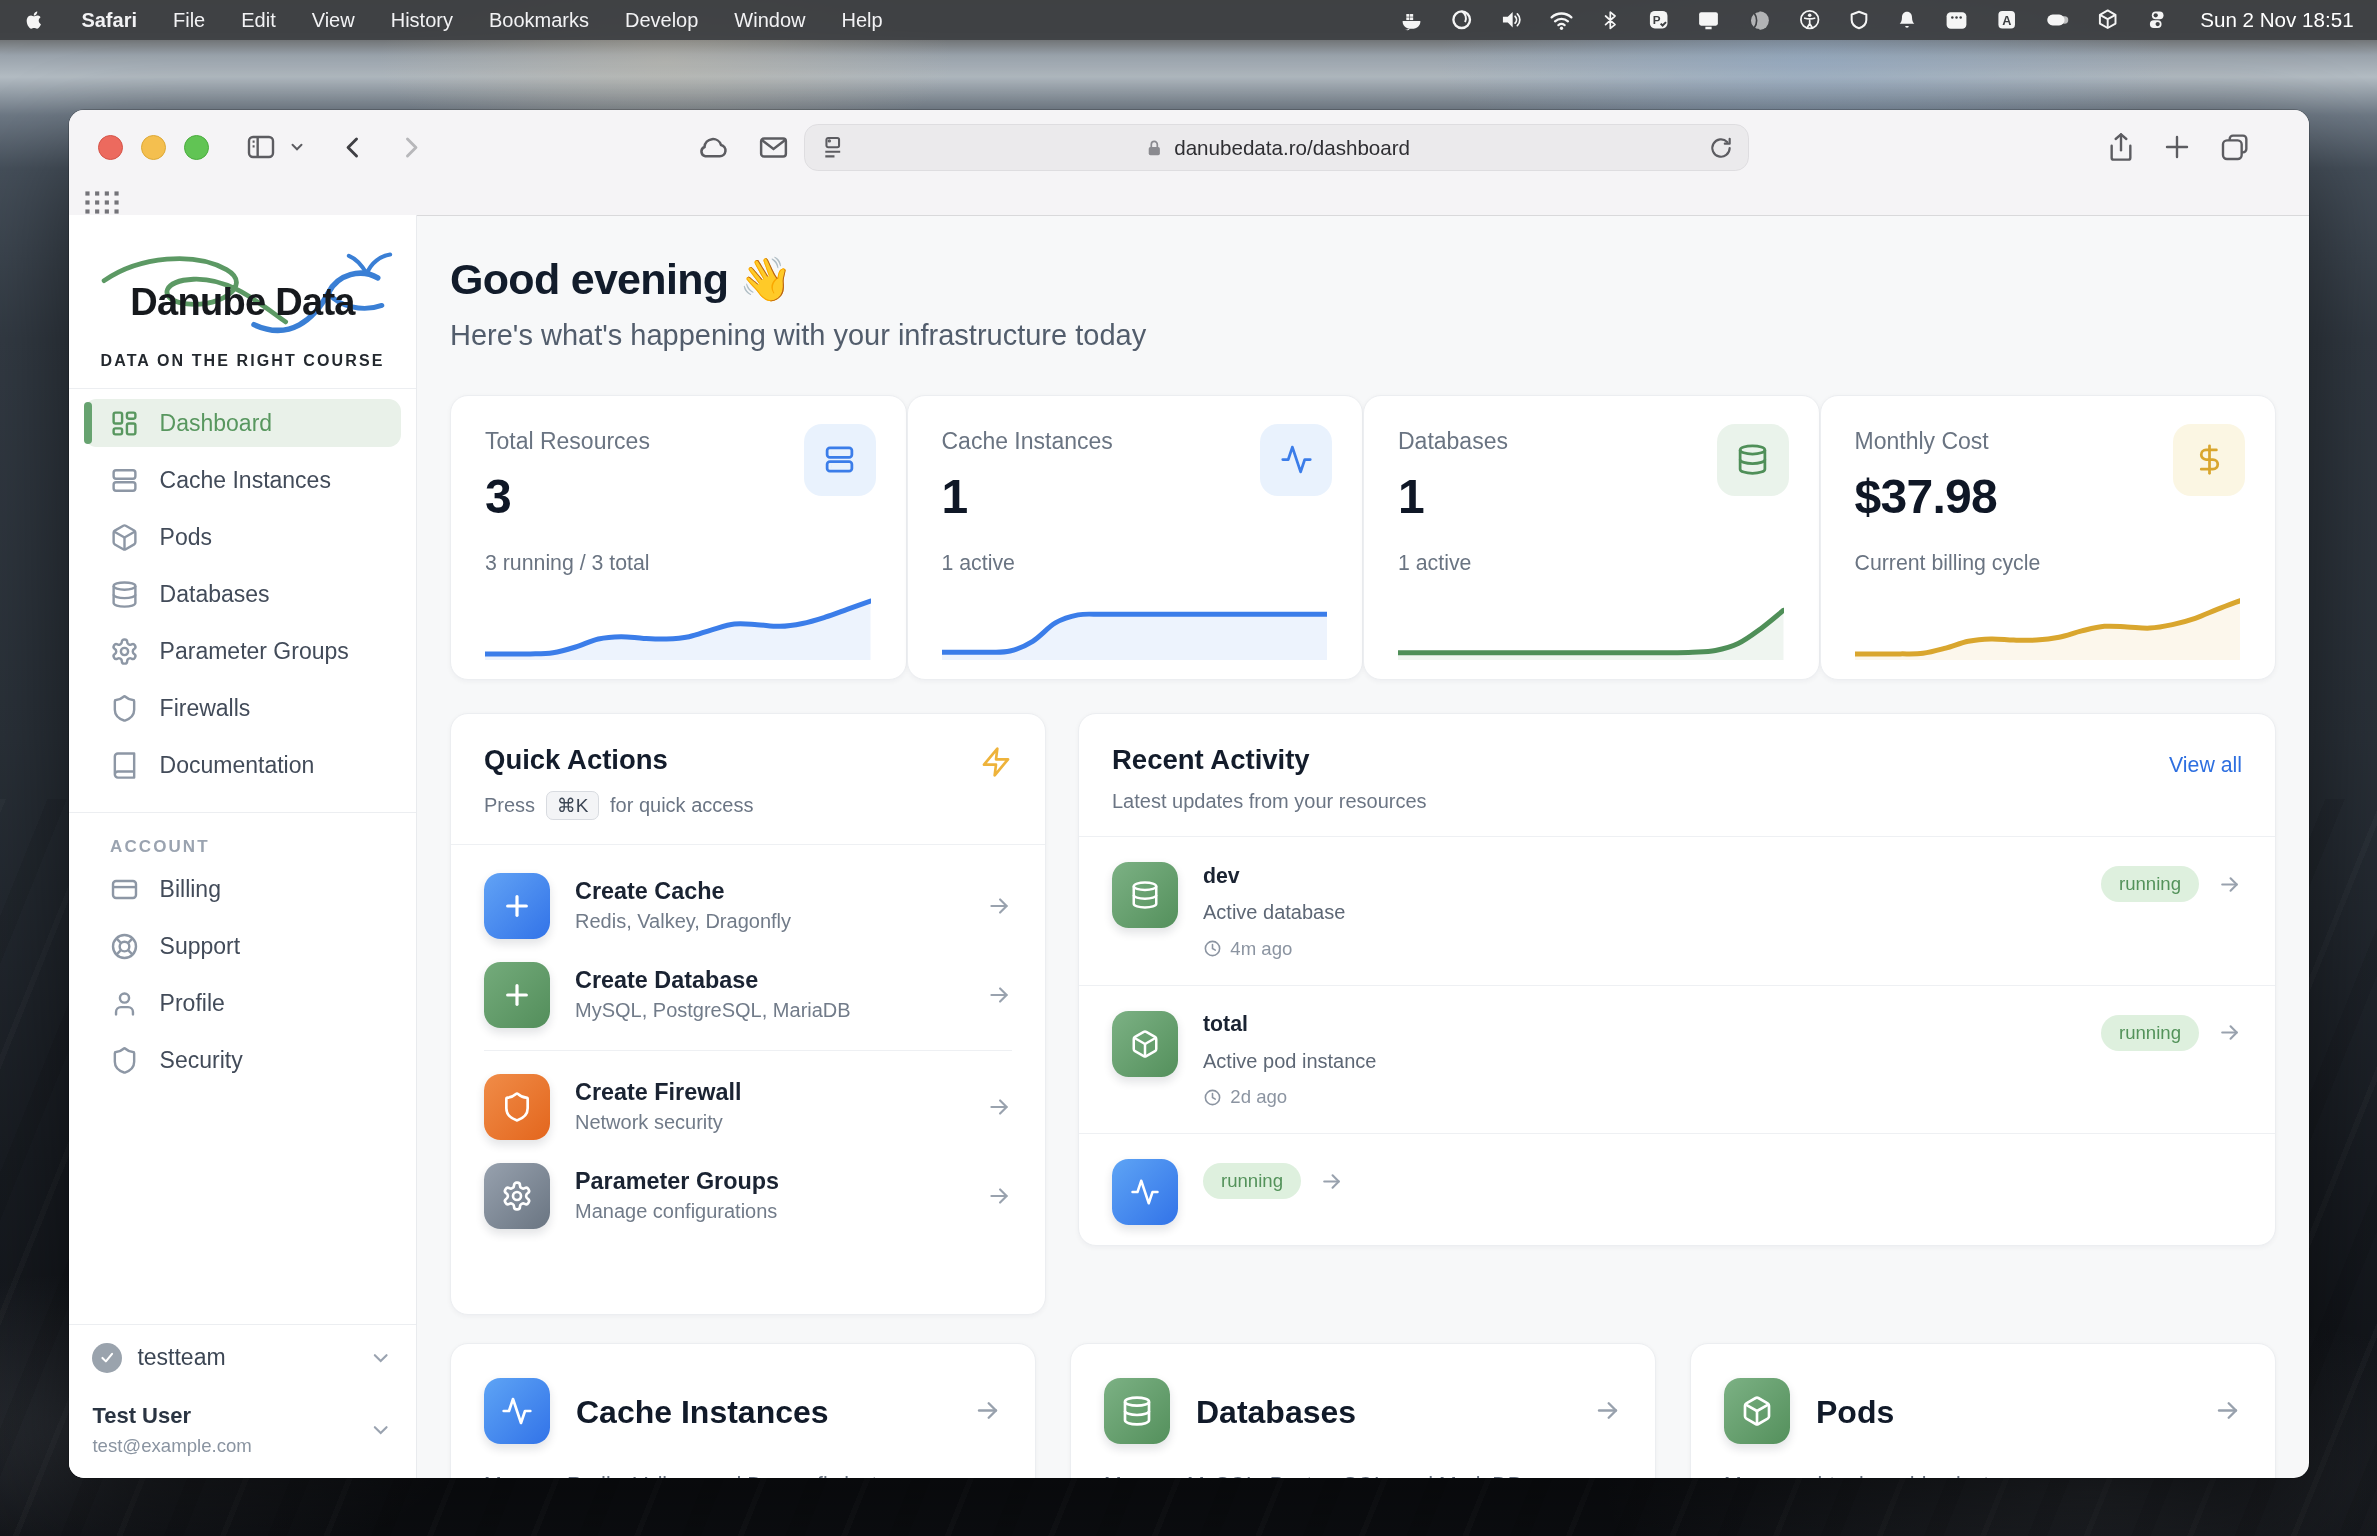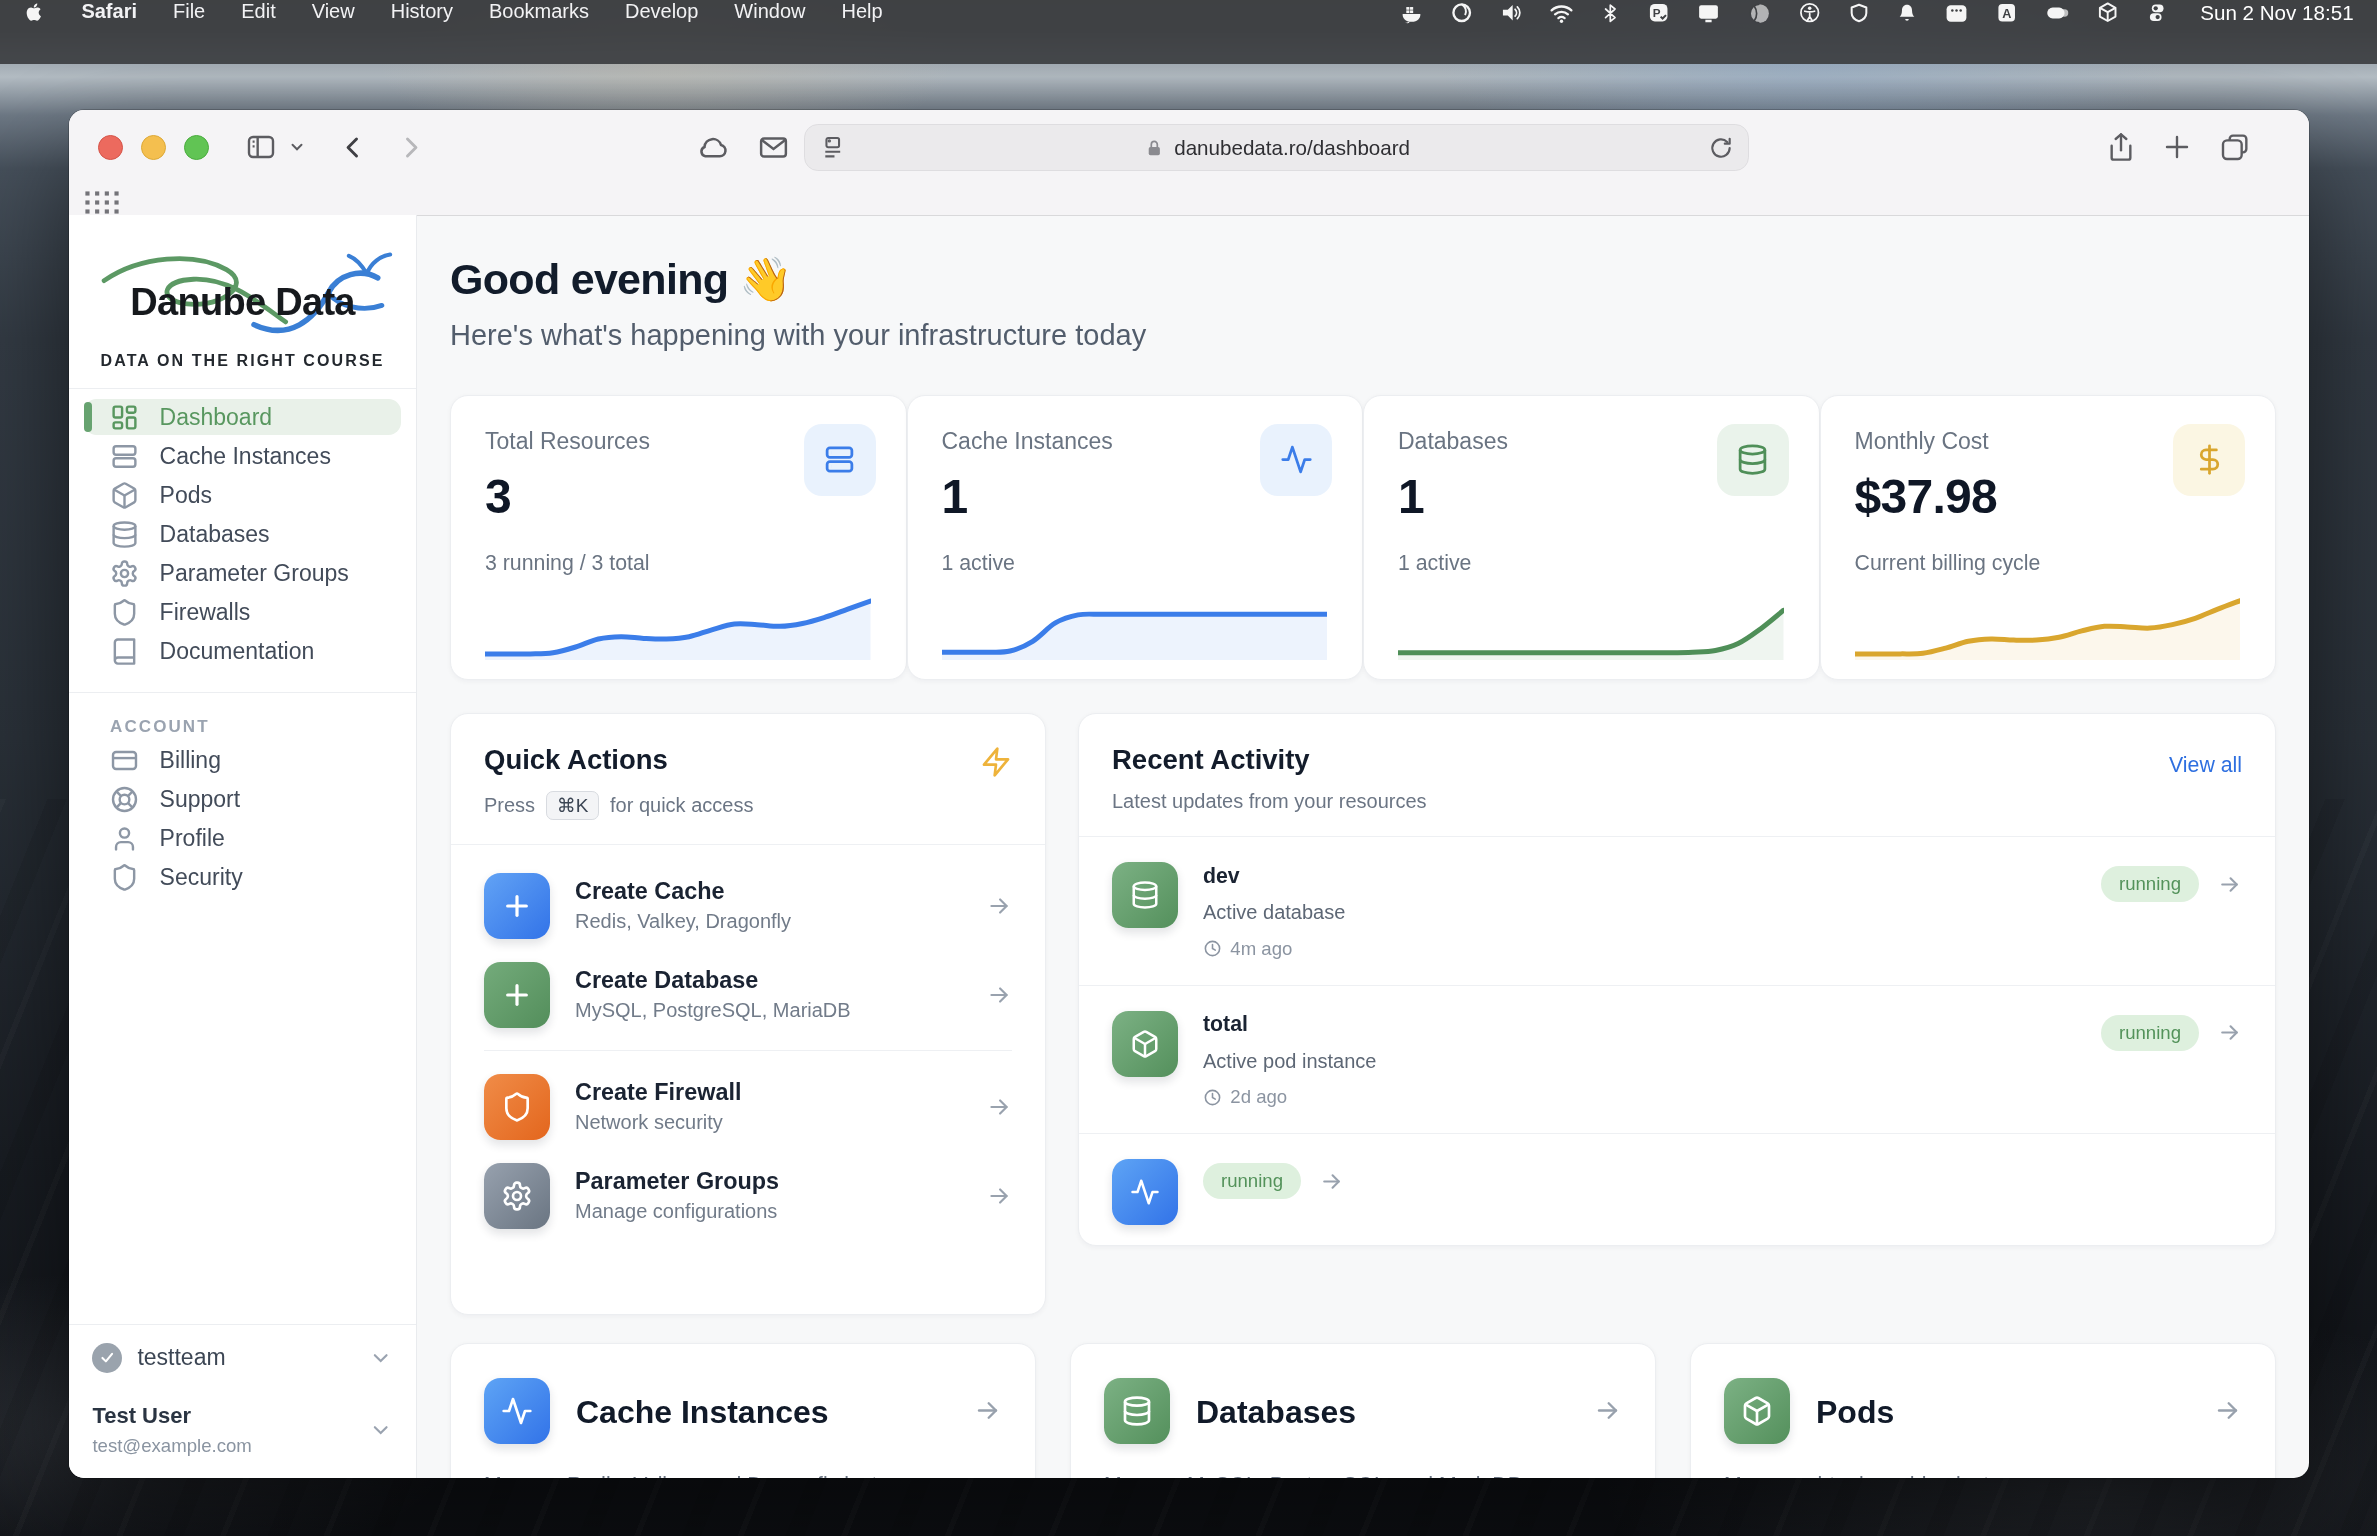--- a/index.html
+++ b/index.html
@@ -7,21 +7,21 @@
   svg{display:block}
   
   .wall{position:absolute;inset:0;background:linear-gradient(180deg,#55524e 0%,#5a5a58 2%,#9aa3ac 3.6%,#b3bcc3 5%,#6d7884 7.5%,#46505b 11%,#333b44 22%,#2a3139 48%,#191d23 75%,#0e1014 100%);}
   .wall .hl{position:absolute;inset:0;background:
     radial-gradient(619px 179px at 76% 4%, rgba(140,170,205,.45), transparent 60%),
     radial-gradient(482px 165px at 28% 4%, rgba(205,193,170,.38), transparent 60%),
     radial-gradient(757px 289px at 88% 97%, rgba(205,215,228,.12), transparent 65%),
     radial-gradient(619px 261px at 4% 93%, rgba(190,200,214,.14), transparent 60%);}
   .wall .rock{position:absolute;left:0;right:0;top:52%;bottom:0;opacity:.45;background:repeating-linear-gradient(112deg, rgba(255,255,255,.055) 0 5.5px, transparent 5.5px 44px, rgba(0,0,0,.18) 44px 62px, transparent 62px 96px);}
   
-  .menubar{position:absolute;top:0;left:0;right:0;height:64px;background:rgba(62,64,67,.94);display:flex;align-items:flex-start;padding:0 23.4px;color:#fff;z-index:50;}
+  .menubar{position:absolute;top:0;left:0;right:0;height:40px;background:rgba(62,64,67,.94);display:flex;align-items:center;padding:0 23.4px;color:#fff;z-index:50;}
   .mb-left{display:flex;align-items:center;gap:36px;}
   .mb-item{font-size:20px;color:#f2f2f4;cursor:default;white-space:nowrap;}
   .mb-item.app{font-weight:700;}
   .mb-right{margin-left:auto;display:flex;align-items:center;gap:26px;}
   .st-ic{opacity:.95;display:flex;align-items:center;}
   .mb-clock{font-size:20.6px;color:#fff;margin-left:5.5px;white-space:nowrap;}
   
   .window{position:absolute;left:69px;top:110px;width:2240px;height:1368px;border-radius:15px;overflow:hidden;background:#f7f8f9;box-shadow:0 48px 110px rgba(0,0,0,.55), 0 0 0 0.7px rgba(0,0,0,.25);}
   .toolbar{position:relative;height:105px;background:#f5f4f6;border-bottom:1.4px solid #d9d9db;}
   .tb-row{position:absolute;top:0;left:0;right:0;height:74px;display:flex;align-items:center;padding:0 25px;}
@@ -39,21 +39,21 @@
   .content{position:absolute;top:105px;left:0;right:0;bottom:0;display:flex;}
   .sidebar{width:347px;background:#ffffff;border-right:1.4px solid #e9ebee;position:relative;flex:none;}
   .main{flex:1;position:relative;overflow:hidden;}
   
   .logo-block{padding:23.4px 20.6px 0;text-align:center;position:relative;}
   .logo-art{position:relative;height:110px;}
   .logo-art svg{position:absolute;left:50%;top:0;transform:translateX(-50%);}
   .logo-title{position:absolute;left:0;right:0;top:43px;font-size:38px;font-weight:700;letter-spacing:-0.7px;color:#16191d;}
   .logo-tag{margin-top:4.1px;font-size:16px;font-weight:700;letter-spacing:2.1px;color:#23282e;}
   .side-div{border-top:1.4px solid #eceef1;margin:18px 0 9.6px;}
-  .nav-item{display:flex;align-items:center;height:36px;margin:3px 15px;padding:0 12.4px 0 26px;gap:20.6px;border-radius:12.4px;font-size:23px;color:#424b59;position:relative;cursor:pointer;}
+  .nav-item{display:flex;align-items:center;height:48px;margin:9px 15px;padding:0 12.4px 0 26px;gap:20.6px;border-radius:12.4px;font-size:23px;color:#424b59;position:relative;cursor:pointer;}
   .nav-item .nv-ic{color:#8d97a5;display:flex;}
   .nav-item.active{background:#e9f1e9;color:#58975f;font-weight:500;}
   .nav-item.active .nv-ic{color:#58975f;}
   .nav-item.active::before{content:'';position:absolute;left:0;top:3.4px;bottom:3.4px;width:7.6px;border-radius:5.5px;background:#67a370;}
   .acct-label{margin:23.4px 0 5.5px 41px;font-size:17px;font-weight:700;letter-spacing:2.1px;color:#9aa3b0;}
   .side-bottom{position:absolute;left:0;right:0;bottom:0;border-top:1.4px solid #eceef1;padding:18px 23.4px 20.6px;}
   .team-row{display:flex;align-items:center;gap:15px;cursor:pointer;}
   .team-avatar{width:30px;height:30px;border-radius:50%;background:#9aa3ad;display:flex;align-items:center;justify-content:center;color:#fff;flex:none;}
   .team-name{font-size:23px;color:#3c4654;flex:1;}
   .chev{color:#9aa3b0;}

